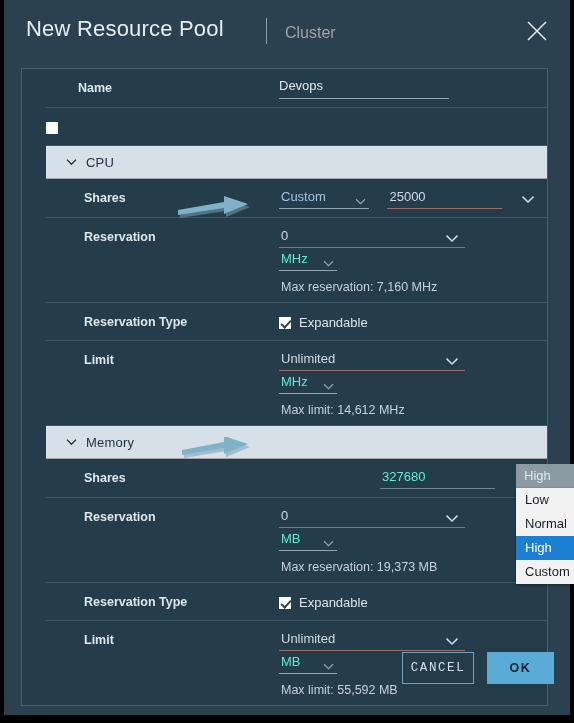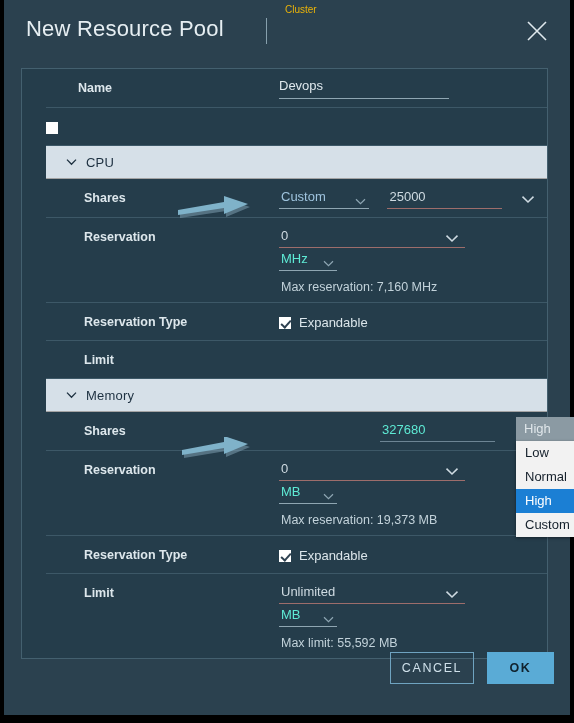--- a/index.html
+++ b/index.html
@@ -20,22 +20,22 @@
   .title-main{
     position:absolute;left:22px;top:16px;
     font-size:22px;color:#e6eef2;font-weight:400;letter-spacing:.2px;
     white-space:nowrap;
   }
   .title-sep{
     position:absolute;left:262px;top:18px;width:1px;height:26px;
     background:#87a0ad;
   }
   .title-sub{
-    position:absolute;left:281px;top:4px;
-    font-size:10px;color:#eab308;font-weight:400;white-space:nowrap;
+    position:absolute;left:281px;top:24px;
+    font-size:16px;color:#a3a3a3;font-weight:400;white-space:nowrap;
   }
   .close-btn{
     position:absolute;right:20px;top:18px;width:26px;height:26px;
     color:#dfe8ed;cursor:pointer;
   }
   .close-btn svg{display:block;}
   
   .form-card{
     position:absolute;left:17px;top:68px;width:527px;
     border:1px solid #44606f;
@@ -144,22 +144,22 @@
   .footer{
     position:absolute;left:0;top:652px;width:566px;height:44px;
   }
   .btn{
     position:absolute;top:0;height:32px;
     font-size:12.5px;letter-spacing:1.6px;
     display:flex;align-items:center;justify-content:center;
     cursor:pointer;box-sizing:border-box;
   }
   .btn-cancel{
-    right:96px;width:84px;
-    border:1px solid #6fa3c0;color:#cfe0ea;background:transparent;
+    right:96px;width:72px;
+    border:1px solid #6fa3c0;color:#cfe0ea;background:transparent;font-family:Liberation Mono, monospace;
   }
   .btn-ok{
     right:16px;width:67px;
     background:#5aabd6;color:#10222e;font-weight:bold;border:1px solid #5aabd6;
   }
   
   .arrow{position:absolute;pointer-events:none;}
 </style>
 </head>
 <body>
@@ -242,20 +242,35 @@
 
     <div class="row">
       <div class="row-label indent">Reservation Type</div>
       <div class="row-body" style="padding-top:10px;">
         <span class="cbx checked"></span><span class="cbx-label">Expandable</span>
       </div>
     </div>
 
     <div class="row">
       <div class="row-label indent">Limit</div>
+      <div class="row-body">
+        <span class="ctrl ctrl-wide warn">
+          <span class="txt">Unlimited</span>
+          <span class="cv" style="right:6px;top:4px;"><svg width="14" height="9" viewBox="0 0 14 9">
+                <path d="M1.5 1.6 L7 7 L12.5 1.6" stroke="#cfdbe2" stroke-width="1.5" fill="none"></path>
+              </svg></span>
+        </span>
+        <span class="ctrl ctrl-unit">
+          <span class="txt dim">MHz</span>
+          <span class="cv"><svg width="11" height="7" viewBox="0 0 11 7">
+                <path d="M1 1.2 L5.5 5.6 L10 1.2" stroke="#8ea6b3" stroke-width="1.2" fill="none"></path>
+              </svg></span>
+        </span>
+        <div class="hint">Max limit: 14,612 MHz</div>
+      </div>
     </div>
 
     <div class="section-head">
       <span class="chev">
         <svg width="11" height="8" viewBox="0 0 11 8">
             <path d="M1 1.6 L5.5 6.2 L10 1.6" stroke="#1d3040" stroke-width="1.3" fill="none"></path>
           </svg>
       </span>
       <span class="sec-title">Memory</span>
     </div>

